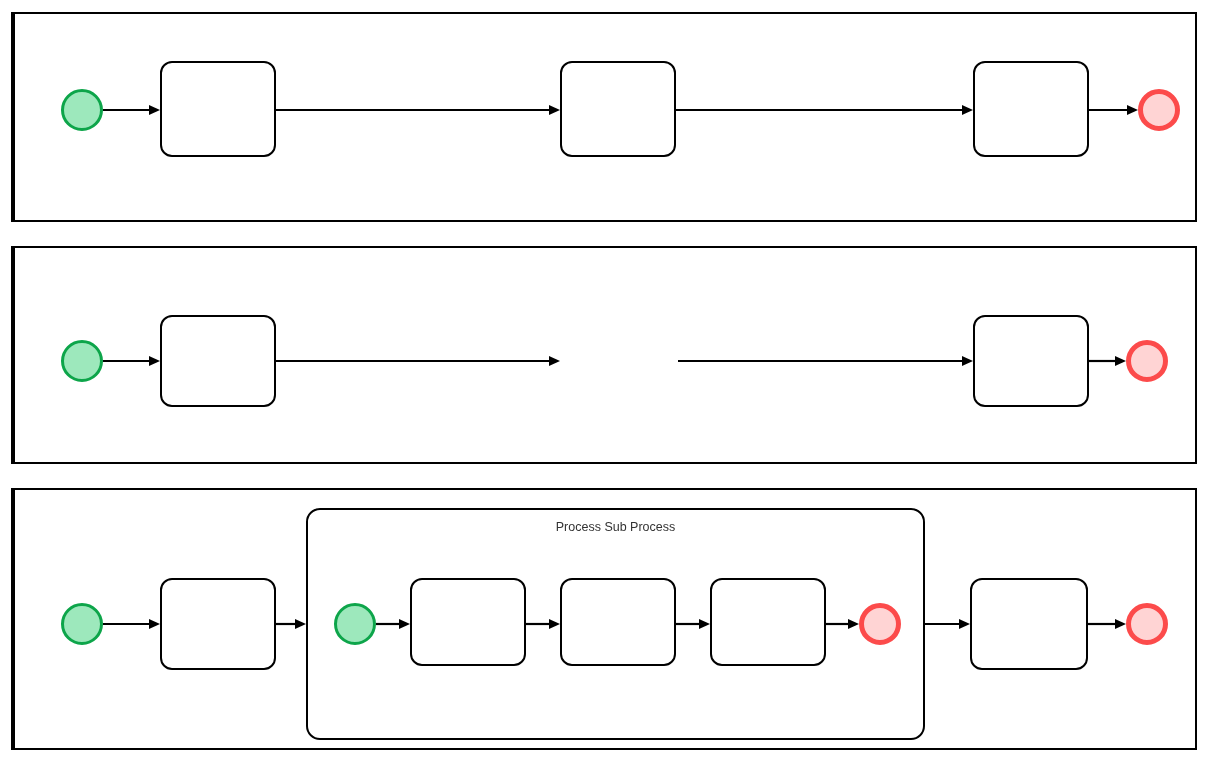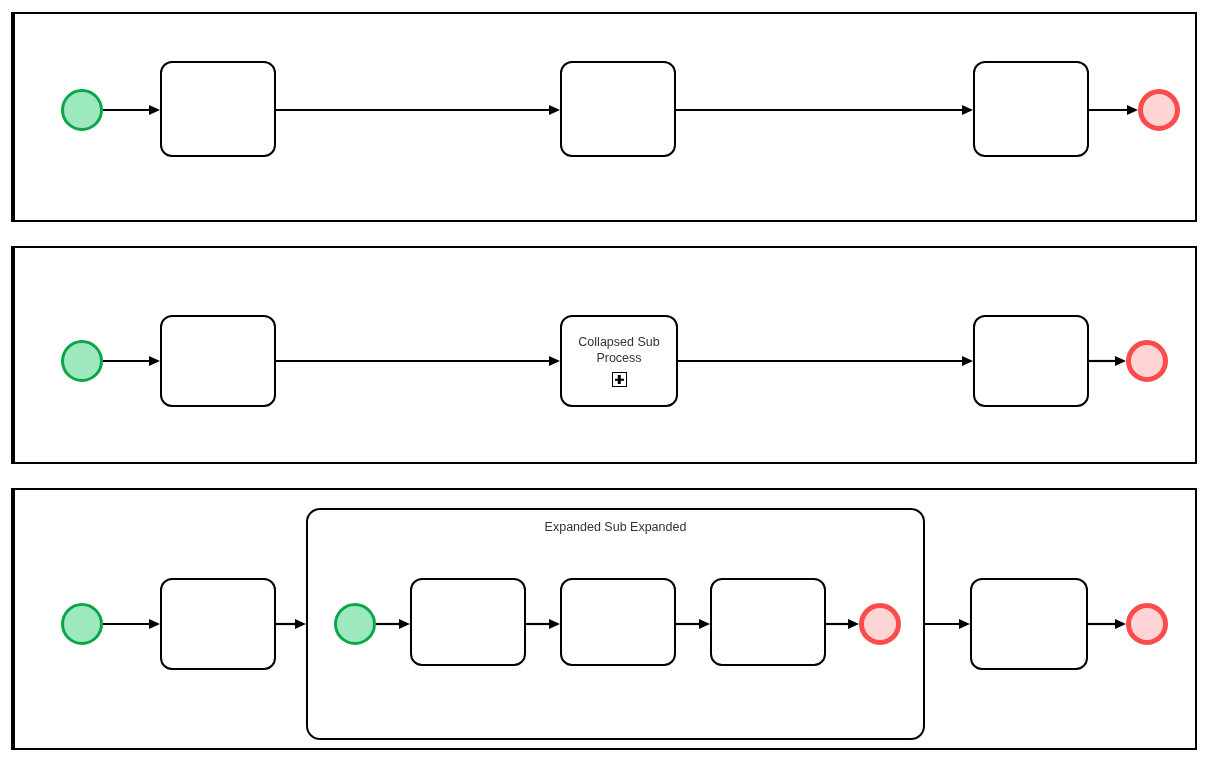--- a/index.html
+++ b/index.html
@@ -154,32 +154,27 @@
     <svg class="flow" width="323" height="28" style="left: 664px; top: 347px;">
       <line x1="14" y1="14" x2="298" y2="14"></line>
       <polygon points="309,14 298,19 298,9"></polygon>
     </svg>
     <svg class="flow" width="65" height="28" style="left: 1075px; top: 347px;">
       <line x1="14" y1="14" x2="40" y2="14"></line>
       <polygon points="51,14 40,19 40,9"></polygon>
     </svg>
     <div class="event event-start" style="left: 61px; top: 340px; width: 42px; height: 42px;"></div>
     <div class="task" style="left: 160px; top: 315px; width: 116px; height: 92px;"></div>
-    <div class="task" style="left: 560px; top: 315px; width: 118px; height: 92px;">
-      <span class="task-label">Collapsed Sub
-Process</span>
-      <div class="marker-plus"></div>
-    </div>
     <div class="task" style="left: 973px; top: 315px; width: 116px; height: 92px;"></div>
     <div class="event event-end" style="left: 1126px; top: 340px; width: 42px; height: 42px;"></div>
     <div class="pool" style="left: 11px; top: 488px; width: 1186px; height: 262px;">
       <div class="pool-header" style="width: 34px;"></div>
     </div>
     <div class="subprocess" style="left: 306px; top: 508px; width: 619px; height: 232px;">
-      <div class="subprocess-title">Expanded Sub Expanded</div>
+      <div class="subprocess-title">Process Sub Process</div>
     </div>
     <svg class="flow" width="62" height="28" style="left: 362px; top: 610px;">
       <line x1="14" y1="14" x2="37" y2="14"></line>
       <polygon points="48,14 37,19 37,9"></polygon>
     </svg>
     <svg class="flow" width="62" height="28" style="left: 512px; top: 610px;">
       <line x1="14" y1="14" x2="37" y2="14"></line>
       <polygon points="48,14 37,19 37,9"></polygon>
     </svg>
     <svg class="flow" width="62" height="28" style="left: 662px; top: 610px;">

